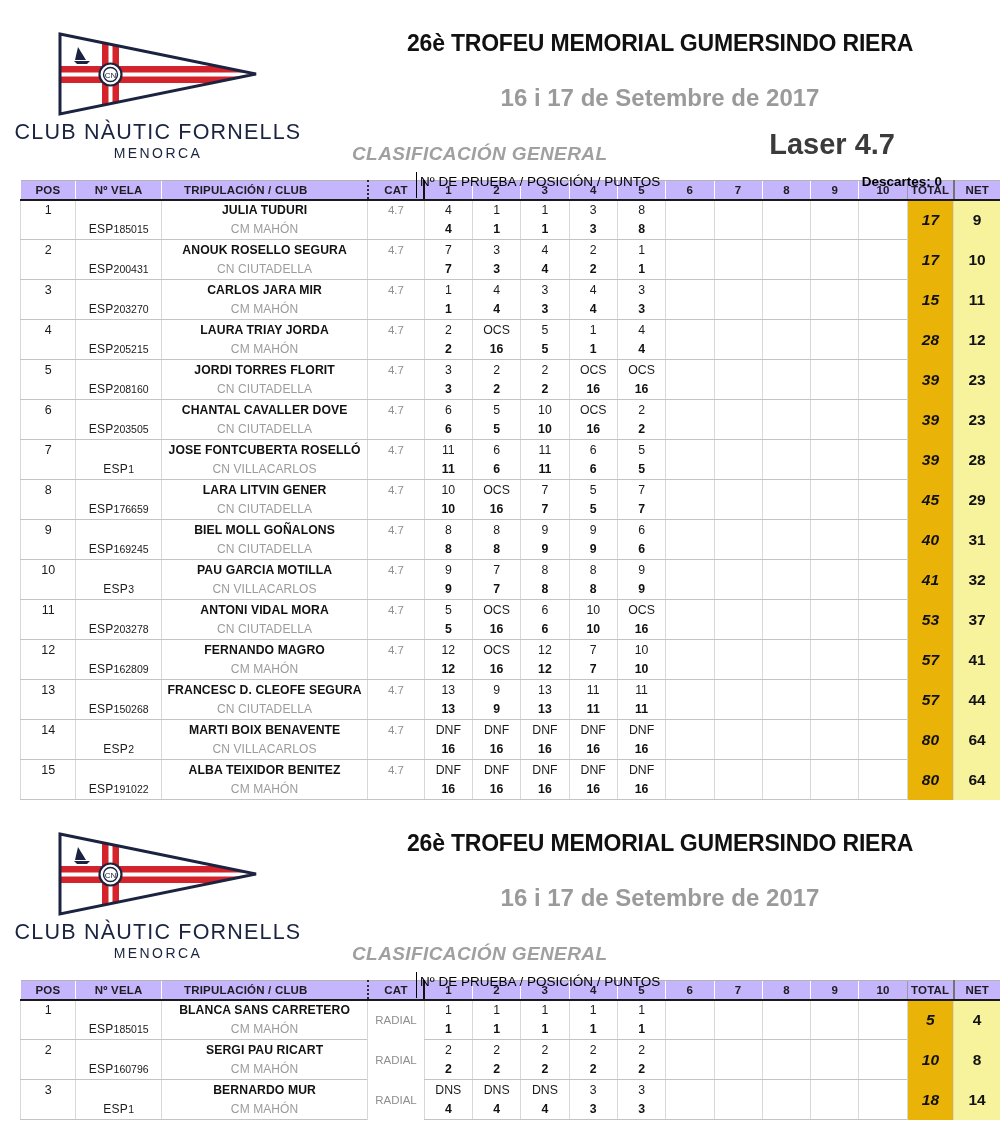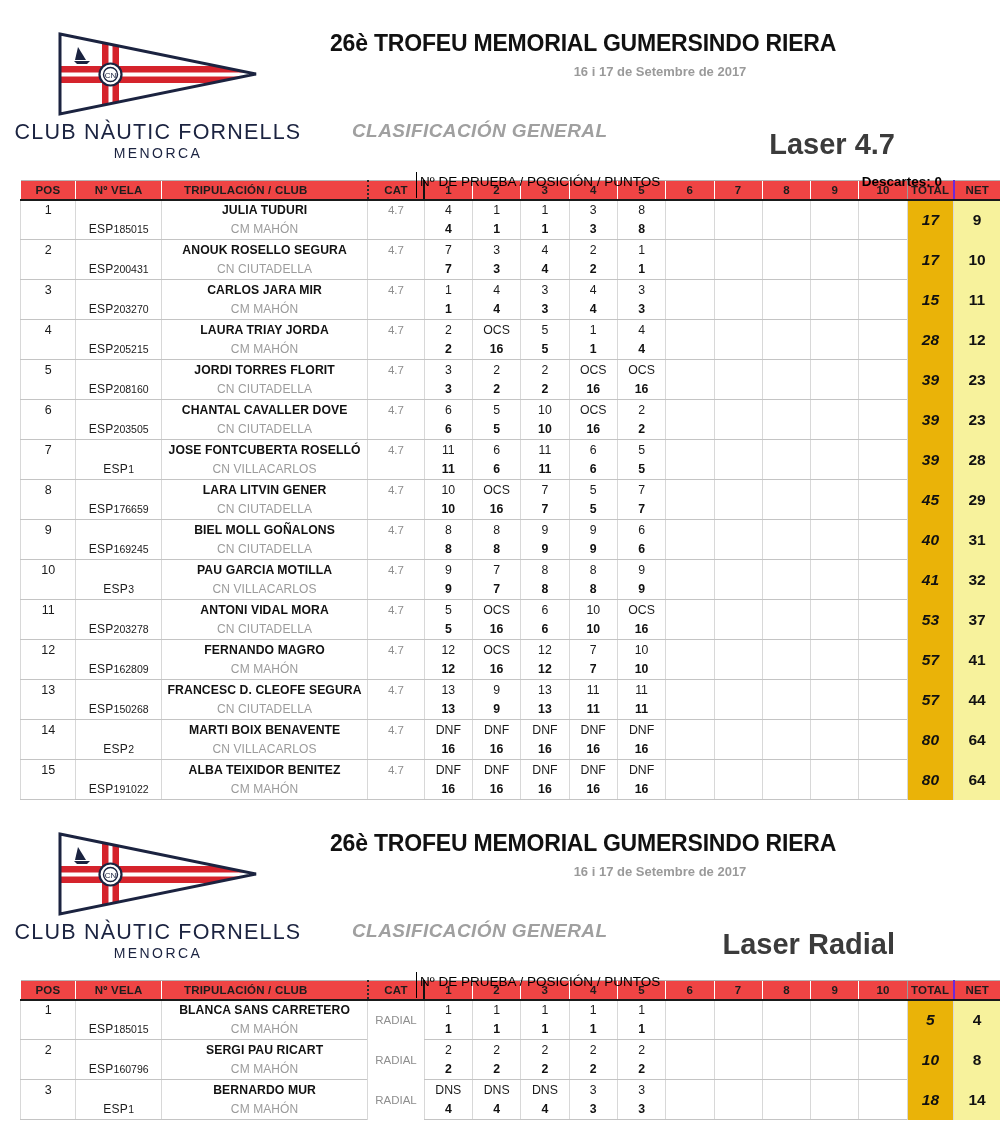--- a/index.html
+++ b/index.html
@@ -44,38 +44,38 @@
     font-size: 14px;
     letter-spacing: 2.4px;
     color: #1b2340;
     margin-top: 0;
   }
 
   .title-main {
     position: absolute;
     left: 330px; top: 30px;
     width: 660px;
-    text-align: left;
+    text-align: center;
     font-size: 23px;
     font-weight: bold;
     color: #111;
     letter-spacing: -0.2px;
   }
   .title-date {
     position: absolute;
-    left: 330px; top: 64px;
+    left: 330px; top: 84px;
     width: 660px;
     text-align: center;
-    font-size: 13px;
+    font-size: 24px;
     font-weight: bold;
     color: #9a9a9a;
   }
   .title-clas {
     position: absolute;
-    left: 352px; top: 120px;
+    left: 352px; top: 143px;
     font-size: 19px;
     font-style: italic;
     font-weight: bold;
     color: #a0a0a0;
     letter-spacing: 0.4px;
   }
   .title-class {
     position: absolute;
     right: 105px; top: 128px;
     font-size: 29px;
@@ -113,37 +113,37 @@
   }
   table.rank col.c-pos    { width: 55px; }
   table.rank col.c-vela   { width: 85px; }
   table.rank col.c-crew   { width: 205px; }
   table.rank col.c-cat    { width: 56px; }
   table.rank col.c-race   { width: 48px; }
   table.rank col.c-total  { width: 46px; }
   table.rank col.c-net    { width: 46px; }
 
   table.rank thead th {
-    background: #ef4444;
+    background: #c4b5fd;
     font-size: 11.5px;
     font-weight: bold;
     color: #1d1d1d;
     height: 19px;
     padding: 0 2px;
     border-left: 1px solid #ffffff;
     border-top: 1px solid #b5b5b5;
     border-bottom: 2px solid #1a1a1a;
     text-align: center;
     letter-spacing: 0.2px;
   }
   table.rank thead th.th-pos { border-left: none; }
   table.rank thead th.th-crew { text-align: left; padding-left: 22px; }
   table.rank thead th.th-cat { border-left: 2px dotted #2a2a2a; margin-top: 8px; }
   table.rank thead th.th-r1 { border-left: 2px solid #111; }
-  table.rank thead th.th-net { border-left: 2px solid #6d28d9; }
+  table.rank thead th.th-net { border-left: 2px solid #737373; }
   table.rank thead th.th-total { border-left: 1px solid #9a9a9a; }
 
   
   table.rank td {
     padding: 0;
     text-align: center;
     vertical-align: middle;
     height: 20px;
     border-left: 1px solid #d8d8d8;
   }
@@ -817,21 +817,20 @@
   <text x="54.5" y="48" font-size="8" text-anchor="middle" fill="#1b2340" font-family="Liberation Sans, sans-serif">CN</text>
   <path d="M22 17 L30 30 L19 30 Z" fill="#1b2340"></path>
   <path d="M18 31 L34 31 L31 34 L21 34 Z" fill="#1b2340"></path>
 </svg>
 <div class="logo-name">CLUB NÀUTIC FORNELLS</div>
           <div class="logo-sub">MENORCA</div>
         </div>
         <div class="title-main">26è TROFEU MEMORIAL GUMERSINDO RIERA</div>
         <div class="title-date">16 i 17 de Setembre de 2017</div>
         <div class="title-clas">CLASIFICACIÓN GENERAL</div>
-        <div class="title-class">Laser Radial</div>
         <div class="prueba-tick"></div>
         <div class="prueba-label">Nº DE PRUEBA / POSICIÓN / PUNTOS</div>
       </div>
       <table class="rank">
         <colgroup>
           <col class="c-pos">
           <col class="c-vela">
           <col class="c-crew">
           <col class="c-cat">
           <col class="c-race">

